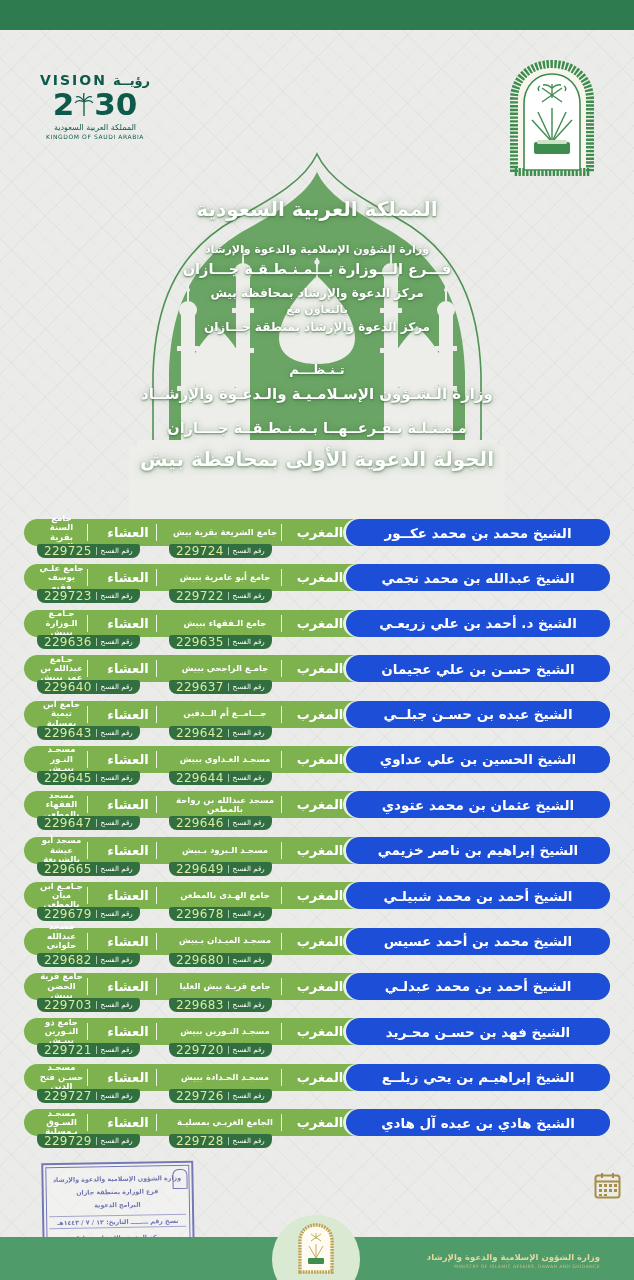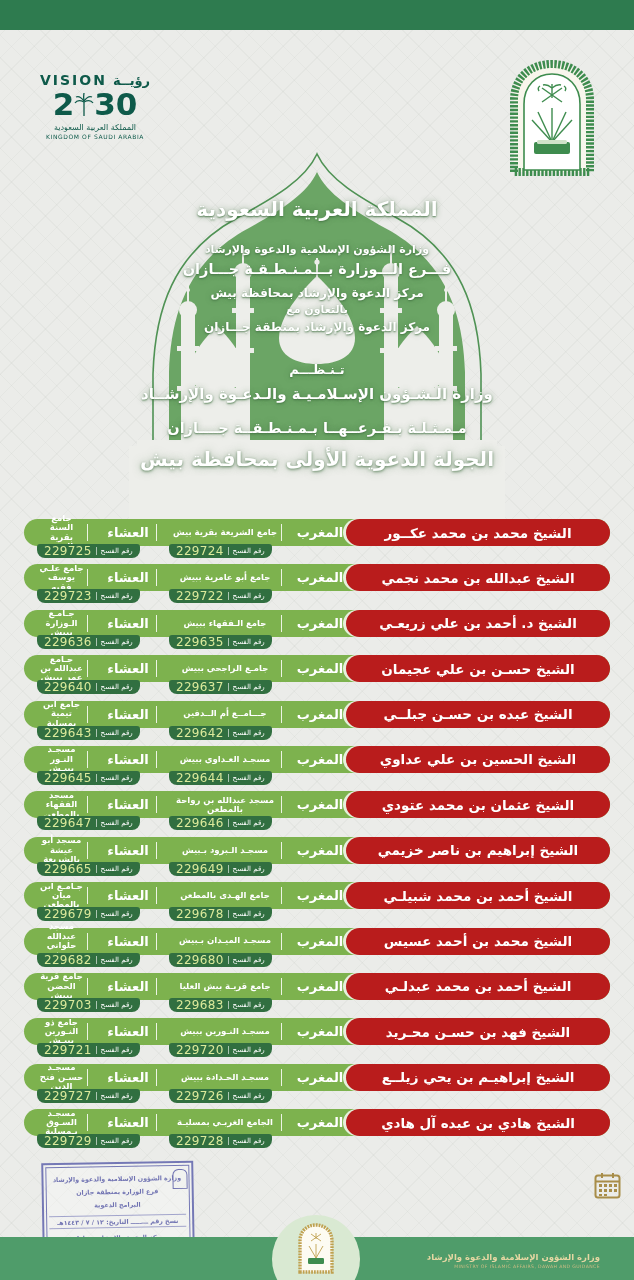--- a/index.html
+++ b/index.html
@@ -39,21 +39,21 @@
   .t-min{top:385px;font-size:15px;}
   .t-rep{top:420px;font-size:14.5px;}
   .t-title{top:447px;font-size:20px;text-shadow:0 1px 3px rgba(84,124,84,.9),0 0 8px rgba(84,124,84,.5);}
   .t-sub{top:481px;font-size:15.5px;color:#e59b3c;text-shadow:none;}
 
   
   .schedule{position:absolute;top:519px;left:24px;width:586px;}
   .row{position:relative;height:45.4px;}
   .bar{position:absolute;top:0;left:0;right:0;height:27px;background:#7db24e;border-radius:14px;
        display:flex;direction:rtl;align-items:stretch;}
-  .sheikh{flex:0 0 264px;background:#b91c1c;border-radius:14px;color:#fff;font-weight:bold;font-size:13.5px;
+  .sheikh{flex:0 0 264px;background:#1d4ed8;border-radius:14px;color:#fff;font-weight:bold;font-size:13.5px;
           display:flex;align-items:center;justify-content:center;padding:0 10px;box-sizing:border-box;
           box-shadow:-3px 0 0 0 rgba(255,255,255,.8);white-space:nowrap;}
   .seg{display:flex;align-items:center;justify-content:center;color:#fff;font-weight:bold;box-sizing:border-box;margin-left:12px;}
   .lab-m{flex:0 0 52px;font-size:13px;}
   .lab-i{flex:0 0 56px;font-size:13px;}
   .mosq-m{flex:0 0 112px;font-size:8.5px;line-height:1.1;text-align:center;padding:0 3px;}
   .mosq-i{flex:1;font-size:8.5px;line-height:1.1;text-align:center;padding:0 3px;}
   .sep{width:1px;background:rgba(255,255,255,.85);margin:5px 0;}
   .pill{position:absolute;top:25px;height:14px;background:#316f40;border-radius:3px 3px 8px 8px;
         display:flex;direction:rtl;align-items:center;justify-content:center;gap:4px;padding:0 7px;min-width:78px;box-sizing:border-box;}

